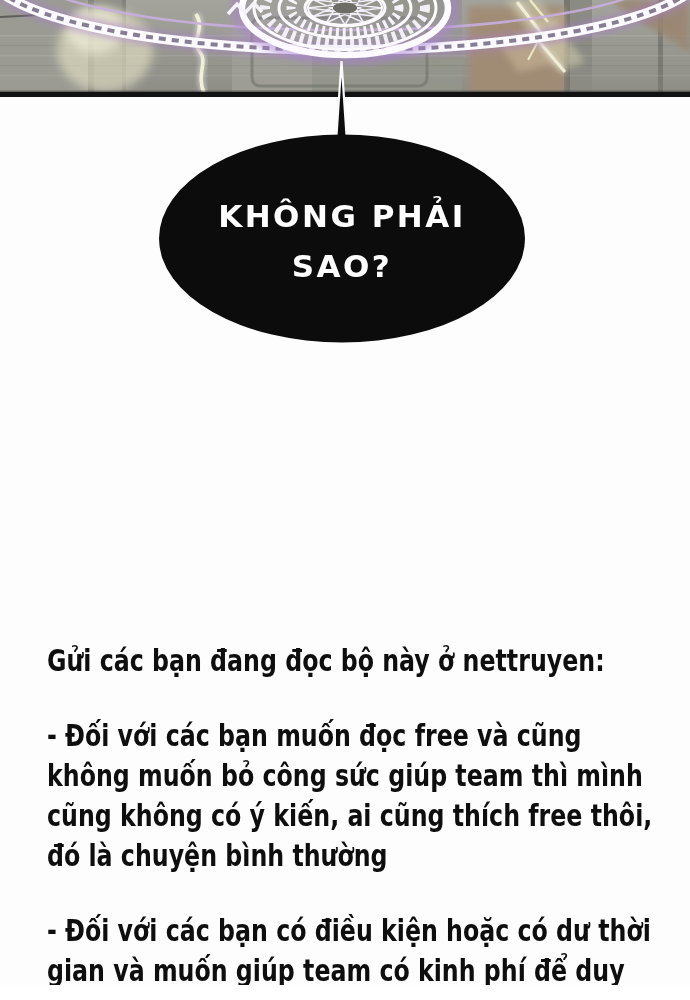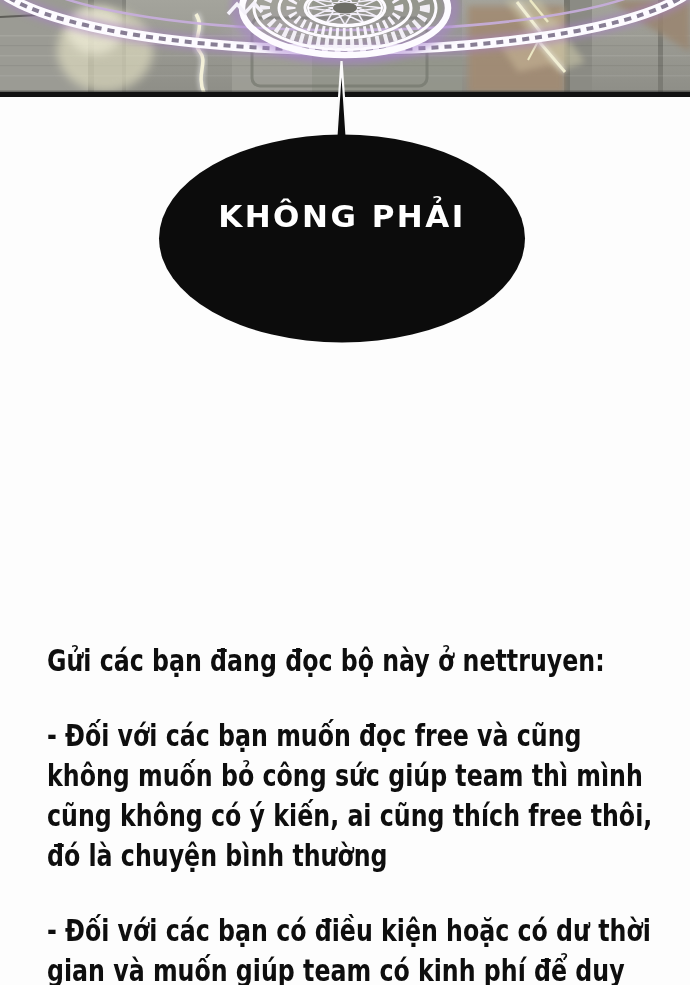--- a/index.html
+++ b/index.html
@@ -135,20 +135,21 @@
       <rect x="0" y="92" width="690" height="5" fill="#121212"></rect>
     </svg>
   </div>
 
   <svg class="bubble-layer" width="690" height="360" viewBox="0 0 690 360">
     <polygon points="335.5,150 341.5,61 347.5,150" fill="#0c0c0c" stroke="#fafafa" stroke-width="2.2"></polygon>
     <ellipse cx="342" cy="238.5" rx="183" ry="104" fill="#0c0c0c"></ellipse>
   </svg>
   <div class="bubble-text">
     <div class="bline">KHÔNG PHẢI</div>
+    <div class="bline">SAO?</div>
   </div>
 
   <div class="note">
     <div class="para">
       <div class="line">Gửi các bạn đang đọc bộ này ở nettruyen:</div>
     </div>
     <div class="para">
       <div class="line">- Đối với các bạn muốn đọc free và cũng</div>
       <div class="line">không muốn bỏ công sức giúp team thì mình</div>
       <div class="line">cũng không có ý kiến, ai cũng thích free thôi,</div>

